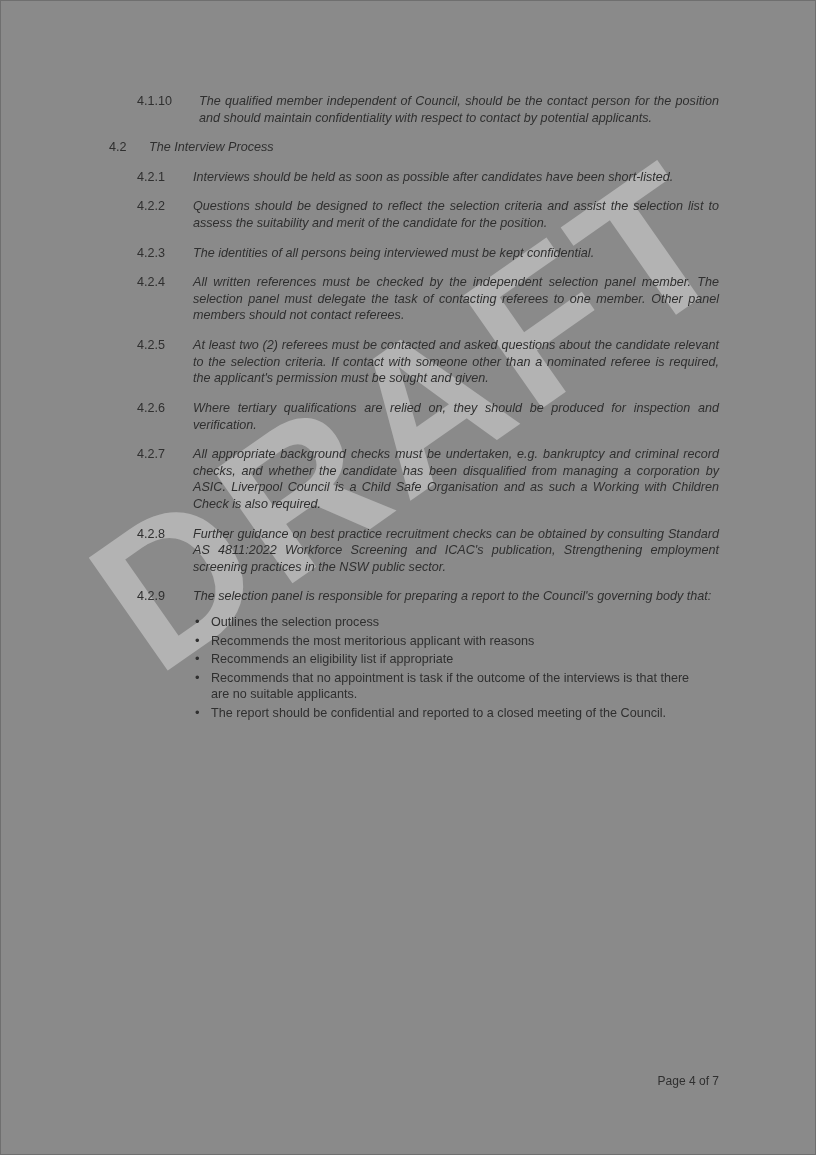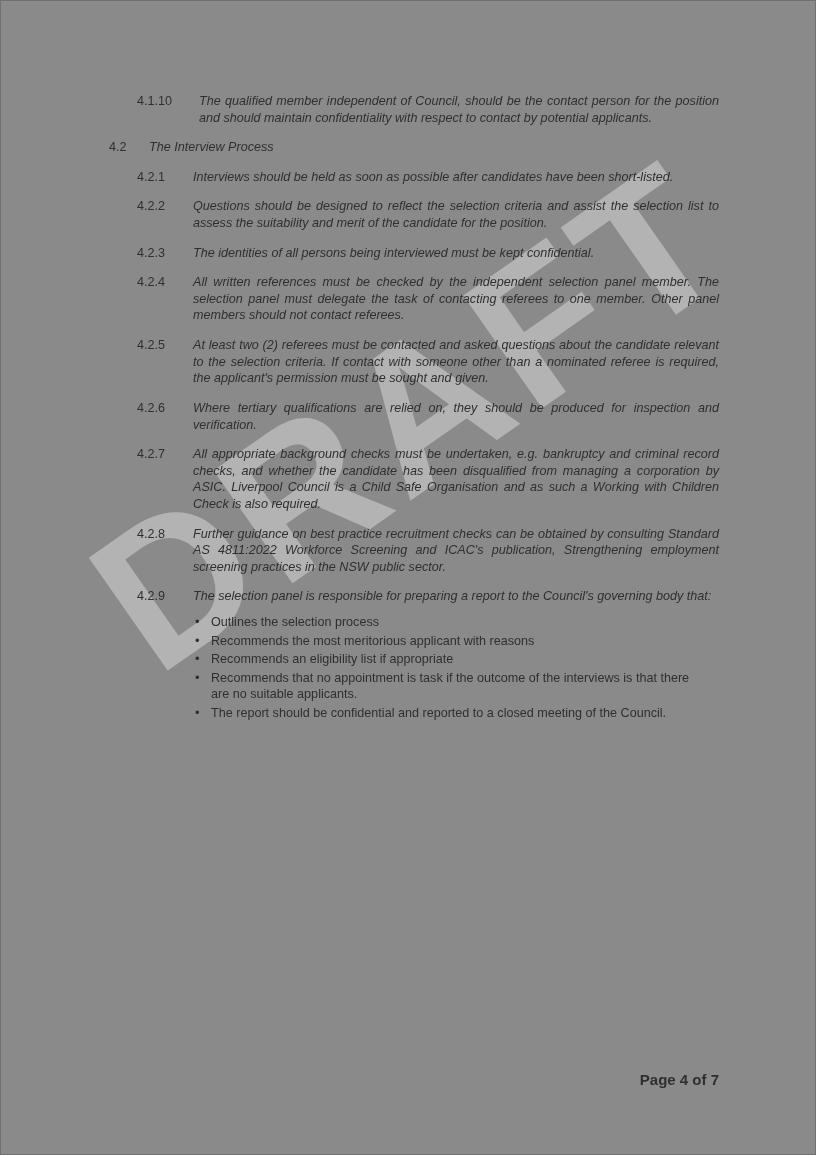--- a/index.html
+++ b/index.html
@@ -109,23 +109,22 @@
     left: 2px;
     top: -1px;
     font-size: 13px;
     color: #2f2f2f;
   }
   .footer {
     position: absolute;
     right: 96px;
     bottom: 66px;
     z-index: 2;
-    font-size: 15px;
-    color: #2f2f2f;
-    font-weight: bold;
+    font-size: 12px;
+    color: #2f2f2f;
   }
 </style>
 </head>
 <body>
 
 <div class="page">
 
   <div class="watermark">
     <div class="watermark-text">DRAFT</div>
   </div>

